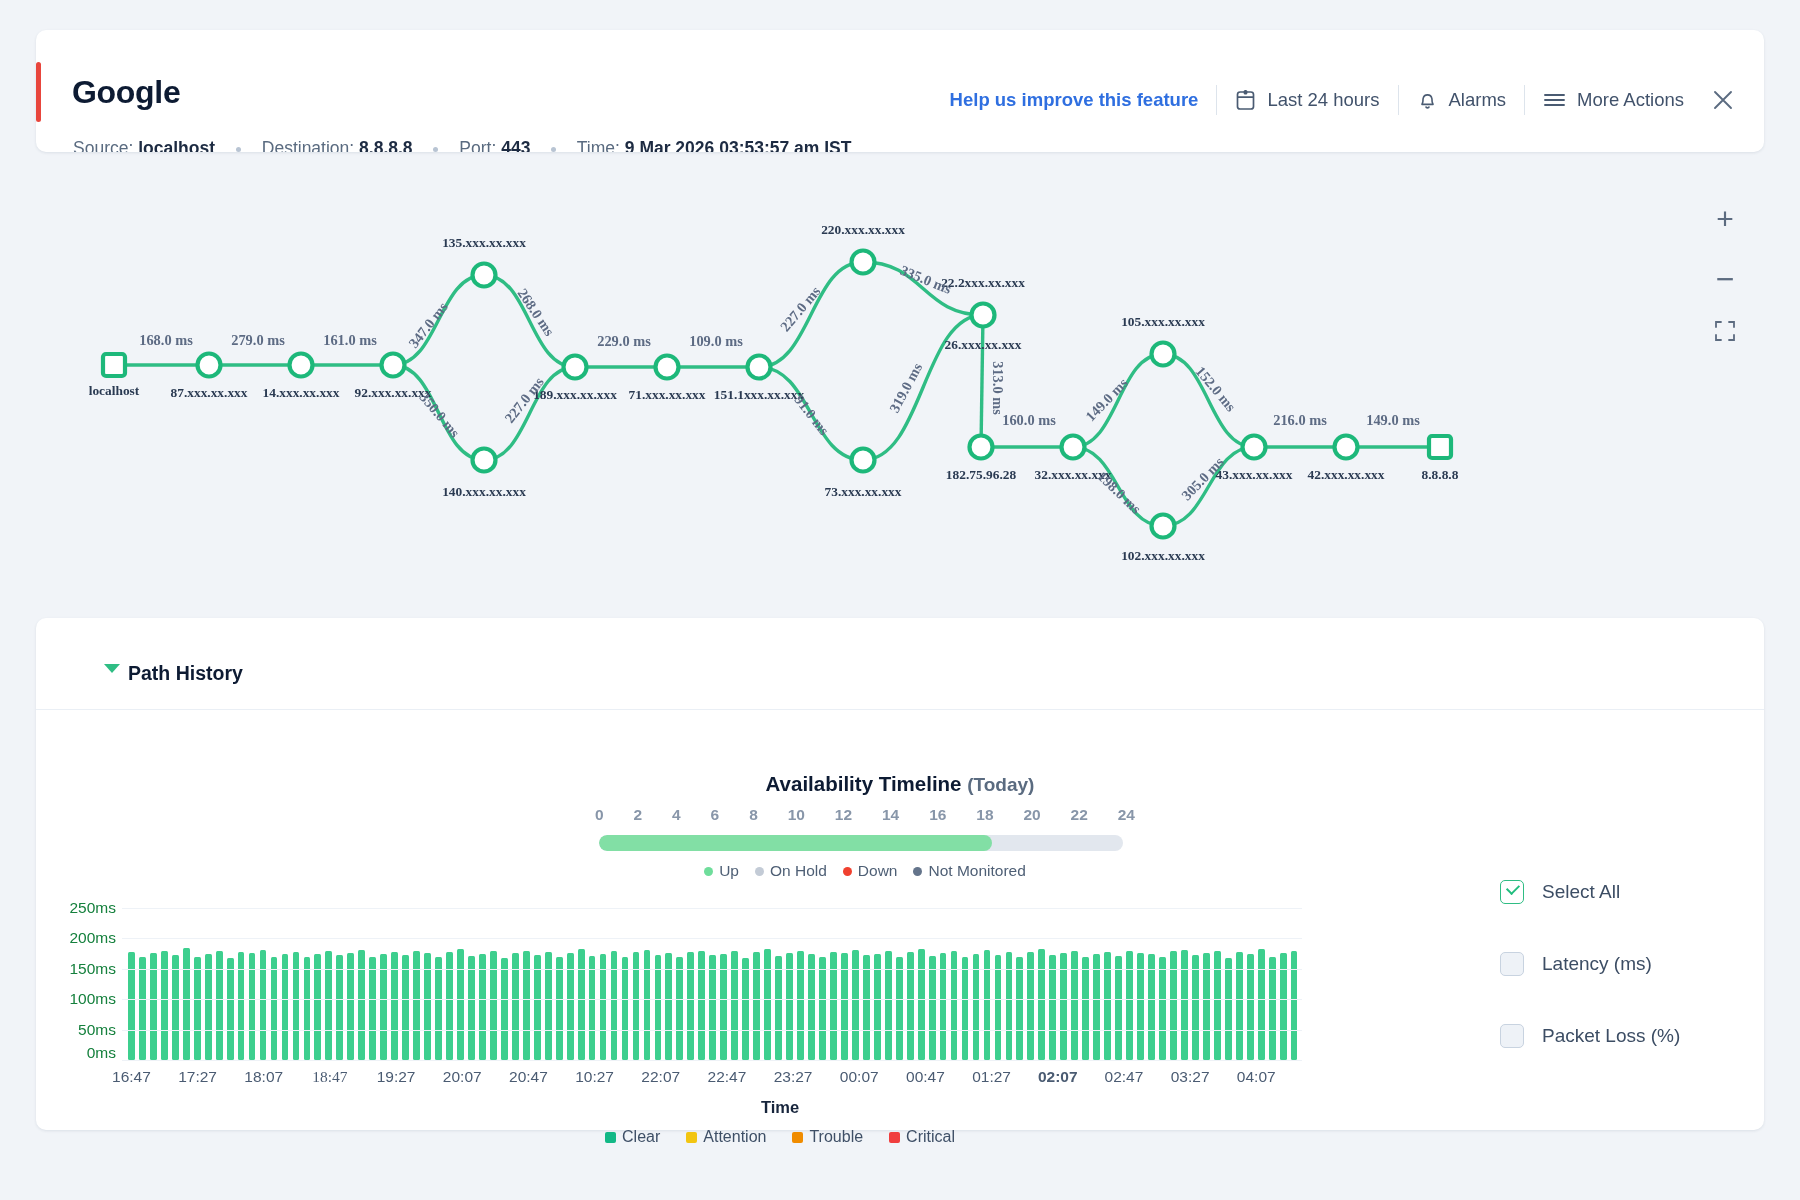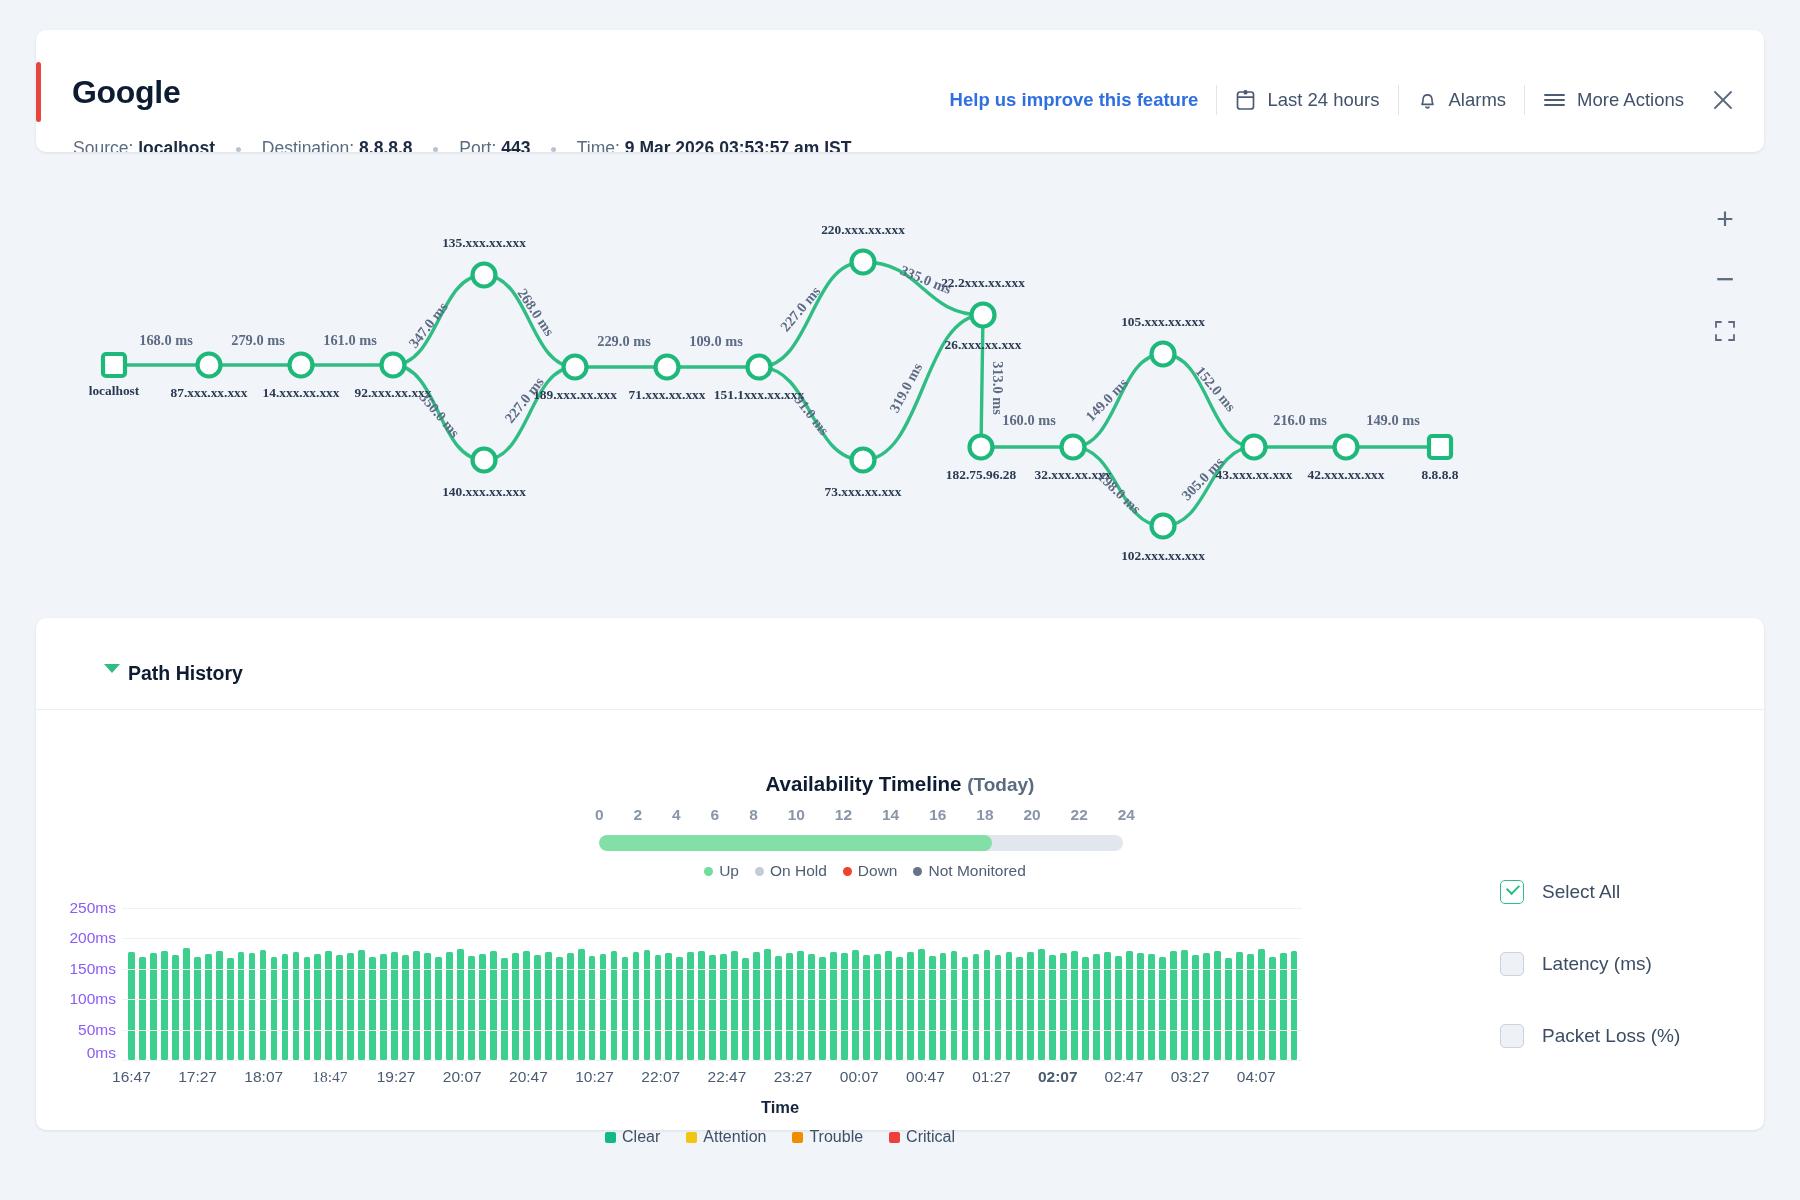--- a/index.html
+++ b/index.html
@@ -106,21 +106,21 @@
     font-size:15.5px; color:#4e5f75;
   }
   .lg{ display:flex; align-items:center; gap:6px; }
   .lgdot{ width:9px; height:9px; border-radius:50%; display:inline-block; }
 
   
   .chart{
     position:absolute; left:122px; top:880px; width:1180px; height:180px;
   }
   .grid-line{ position:absolute; left:0; width:1180px; height:1px; background:#eef2f7; }
-  .ytick{ position:absolute; right:1186px; font-size:15.5px; color:#8b5cf6; white-space:nowrap; text-align:right; width:90px;}
+  .ytick{ position:absolute; right:1186px; font-size:15.5px; color:#15803d; white-space:nowrap; text-align:right; width:90px;}
   .bars{ position:absolute; left:6px; bottom:0; width:1174px; height:152px; display:flex; align-items:flex-end; gap:0; }
   .bar{ background:#3dcf8e; border-radius:1.5px; }
   .xaxis{
     position:absolute; left:122px; top:1068px; width:1180px; height:20px;
   }
   .xtick{ position:absolute; font-size:15.5px; color:#4a5b72; transform:translateX(-50%); }
   .xlabel{
     position:absolute; left:0; top:1098px; width:1560px; text-align:center;
     font-size:16.5px; font-weight:bold; color:#17253c;
   }

